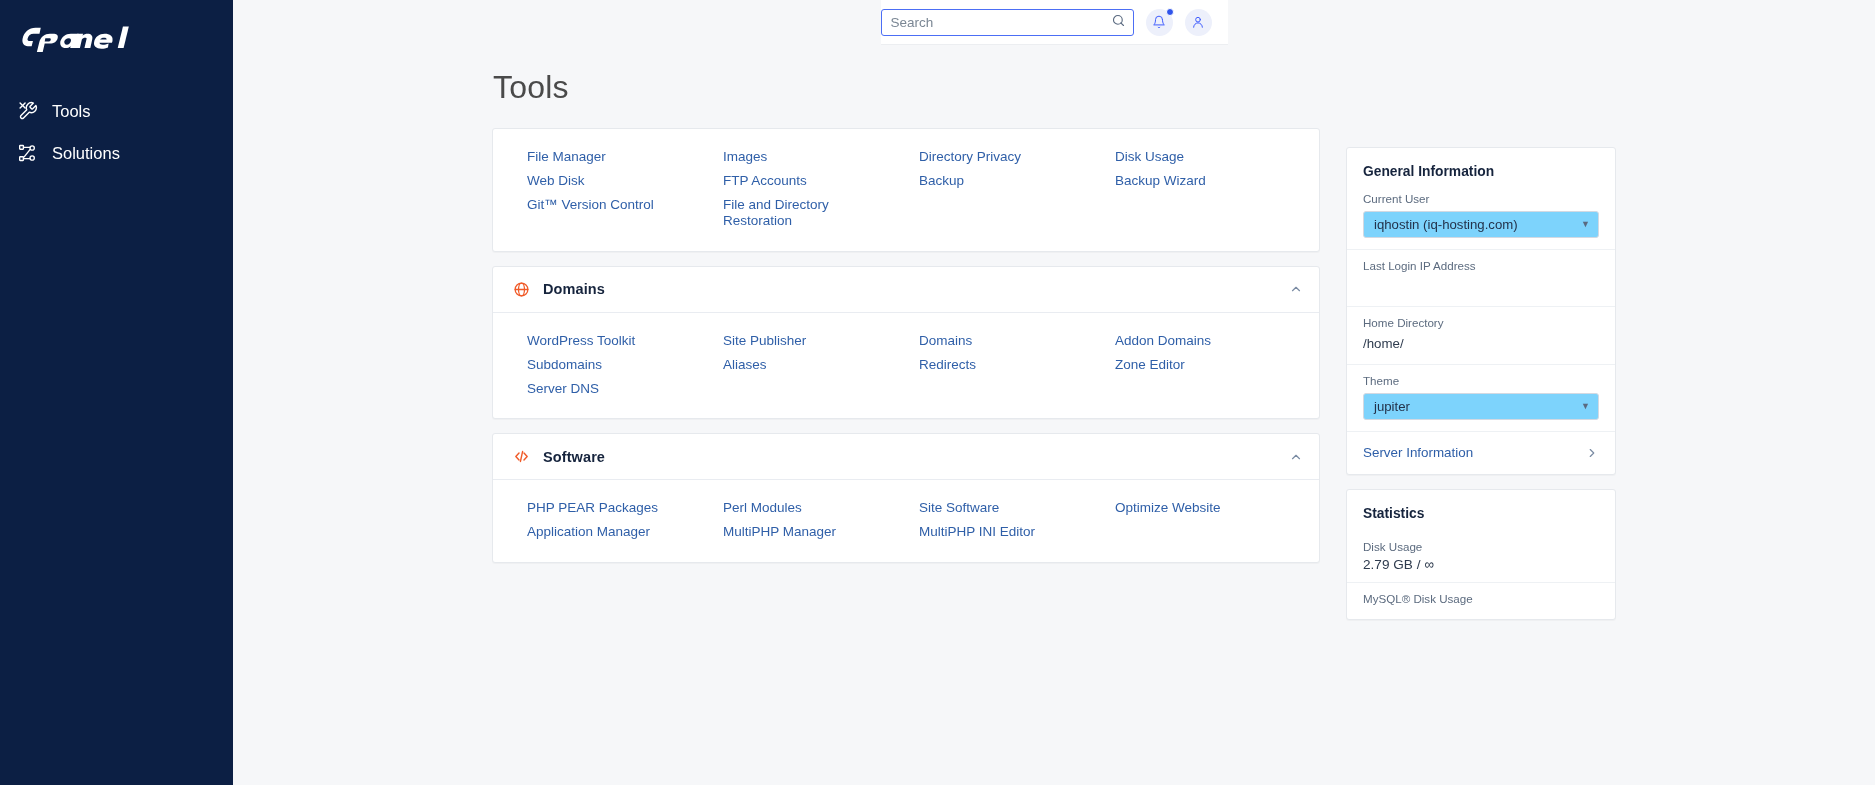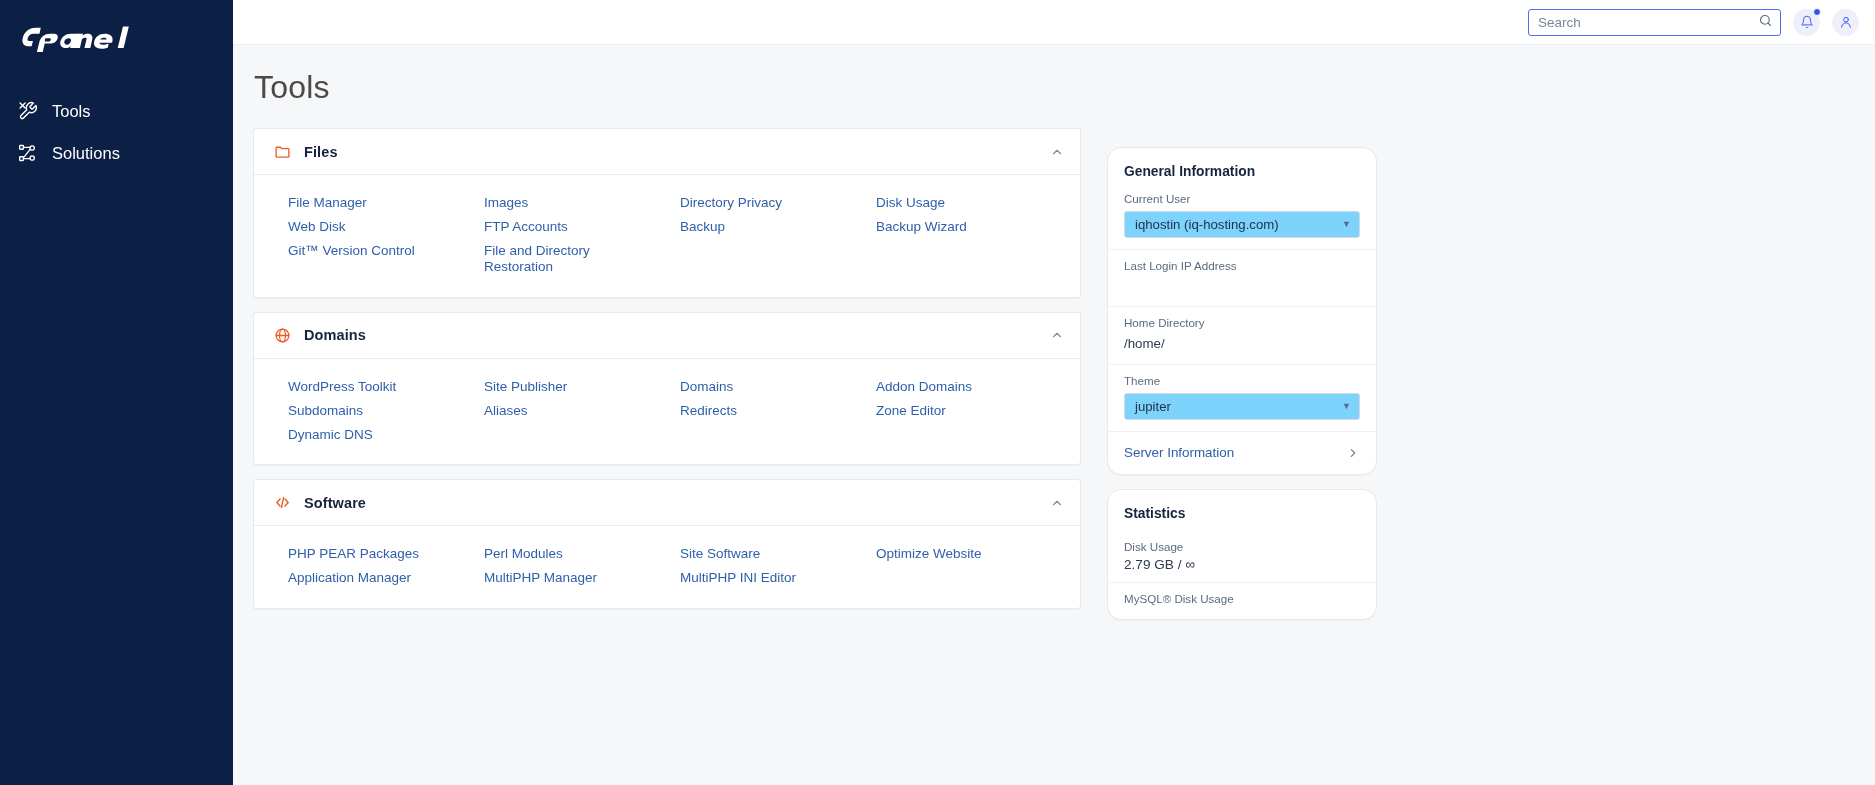--- a/index.html
+++ b/index.html
@@ -31,20 +31,21 @@
   }
   .nav-icon { width: 20px; height: 20px; display: flex; align-items: center; justify-content: center; }
   .nav-label { line-height: 1; }
 
   
   .main {
     flex: 1; height: 779px;
     background: #f6f7f9;
     display: flex; flex-direction: column;
     overflow: hidden;
+    align-items: center;
   }
 
   
   .topbar {
     height: 45px; min-height: 45px;
     background: #ffffff;
     display: flex; align-items: center; justify-content: flex-end;
     padding-right: 16px; gap: 12px;
     border-bottom: 1px solid #eceef1;
   }
@@ -131,21 +132,21 @@
     line-height: 1.18;
     align-self: start;
     max-width: 150px;
     cursor: pointer;
   }
 
   
   .panel {
     background: #fff;
     border: 1px solid #e6e9ed;
-    border-radius: 14px;
+    border-radius: 3px;
     margin-bottom: 14px;
     box-shadow: 0 1px 1px rgba(16,24,40,0.03);
   }
   .panel-title {
     font-size: 13.8px; font-weight: 700; color: #16243d;
     padding: 16px 16px 10px 16px;
   }
   .info-row {
     padding: 8px 16px 11px 16px;
     border-top: 1px solid #eef1f4;
@@ -257,33 +258,20 @@
         </svg>
       </div>
     </div>
 
     <div class="content">
 
       <div class="col-left">
         <h1 class="page-title">Tools</h1>
 
         <section class="card">
-          <div class="card-head">
-            <span class="card-head-icon">
-              <svg width="17" height="17" viewBox="0 0 24 24" fill="none" stroke="#f05a28" stroke-width="1.9" stroke-linecap="round" stroke-linejoin="round">
-                <path d="M3 7a1 1 0 0 1 1-1h5l2 2h9a1 1 0 0 1 1 1v10a1 1 0 0 1-1 1H4a1 1 0 0 1-1-1z"></path>
-              </svg>
-            </span>
-            <span class="card-title">Files</span>
-            <span class="chevron">
-              <svg width="14" height="14" viewBox="0 0 24 24" fill="none" stroke="#7a8ba3" stroke-width="2" stroke-linecap="round" stroke-linejoin="round">
-                  <path d="M18 15l-6-6-6 6"></path>
-                </svg>
-            </span>
-          </div>
           <div class="card-body">
             <a class="tool-link">File Manager</a>
             <a class="tool-link">Images</a>
             <a class="tool-link">Directory Privacy</a>
             <a class="tool-link">Disk Usage</a>
             <a class="tool-link">Web Disk</a>
             <a class="tool-link">FTP Accounts</a>
             <a class="tool-link">Backup</a>
             <a class="tool-link">Backup Wizard</a>
             <a class="tool-link">Git™ Version Control</a>
@@ -309,21 +297,21 @@
           </div>
           <div class="card-body">
             <a class="tool-link">WordPress Toolkit</a>
             <a class="tool-link">Site Publisher</a>
             <a class="tool-link">Domains</a>
             <a class="tool-link">Addon Domains</a>
             <a class="tool-link">Subdomains</a>
             <a class="tool-link">Aliases</a>
             <a class="tool-link">Redirects</a>
             <a class="tool-link">Zone Editor</a>
-            <a class="tool-link">Dynamic DNS</a>
+            <a class="tool-link">Server DNS</a>
           </div>
         </section>
 
         <section class="card">
           <div class="card-head">
             <span class="card-head-icon">
               <svg width="19" height="17" viewBox="0 0 24 24" fill="none" stroke="#f05a28" stroke-width="2" stroke-linecap="round" stroke-linejoin="round">
                 <path d="M8.5 7L4 12l4.5 5"></path>
                   <path d="M15.5 7l4.5 5-4.5 5"></path>
                   <path d="M13.5 5l-3 14"></path>

